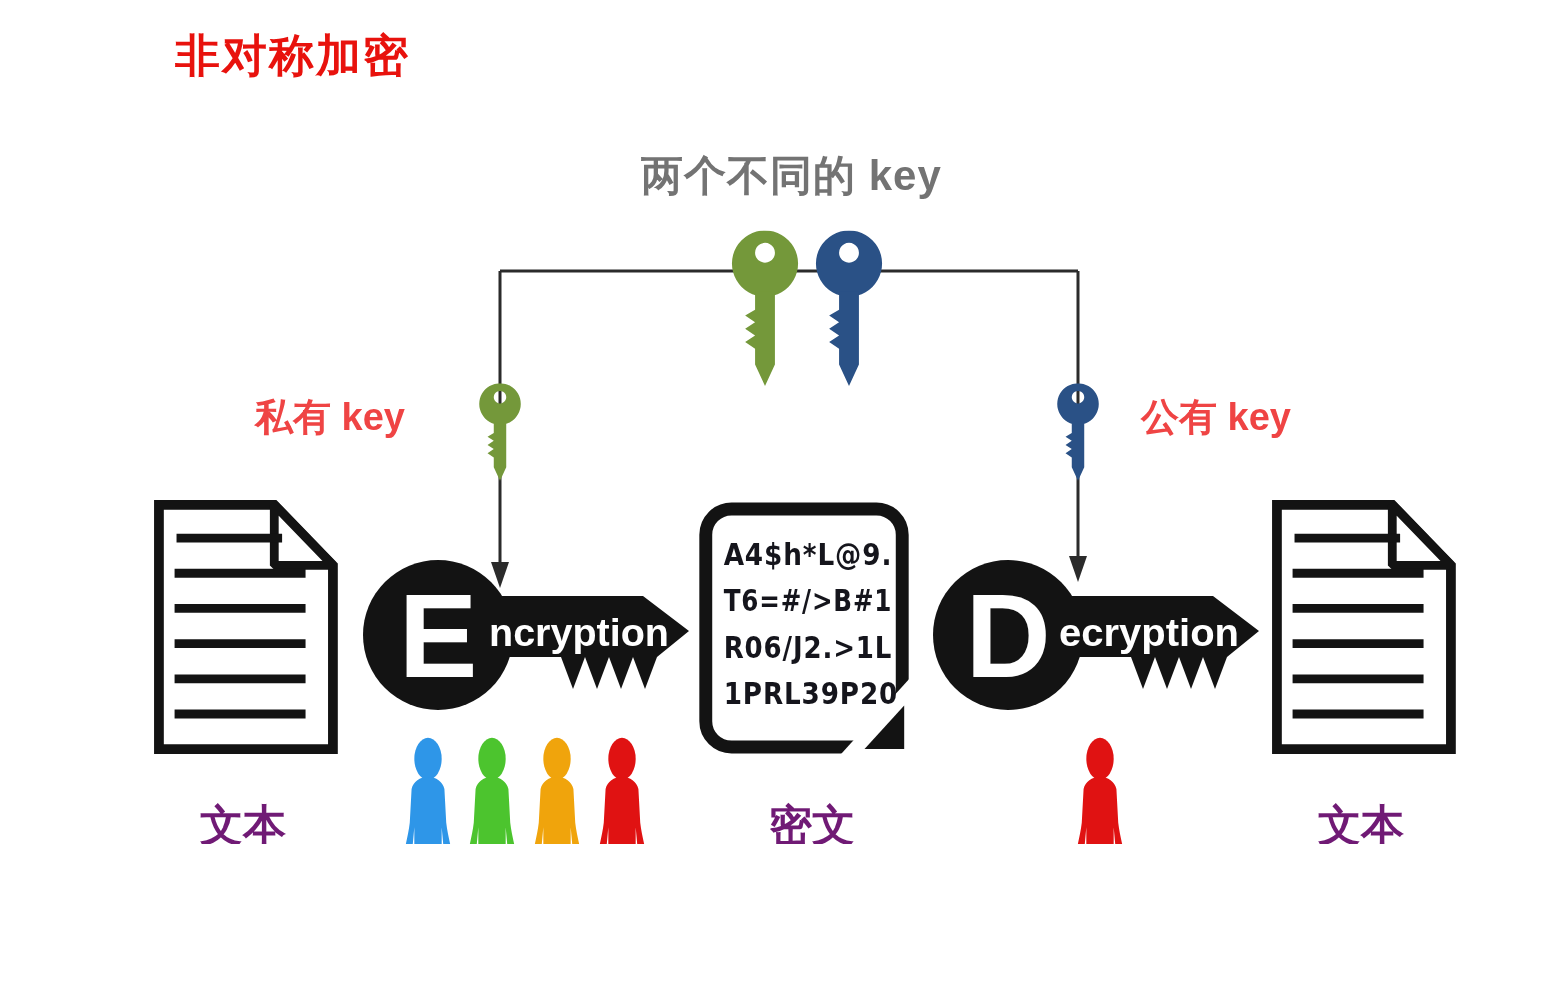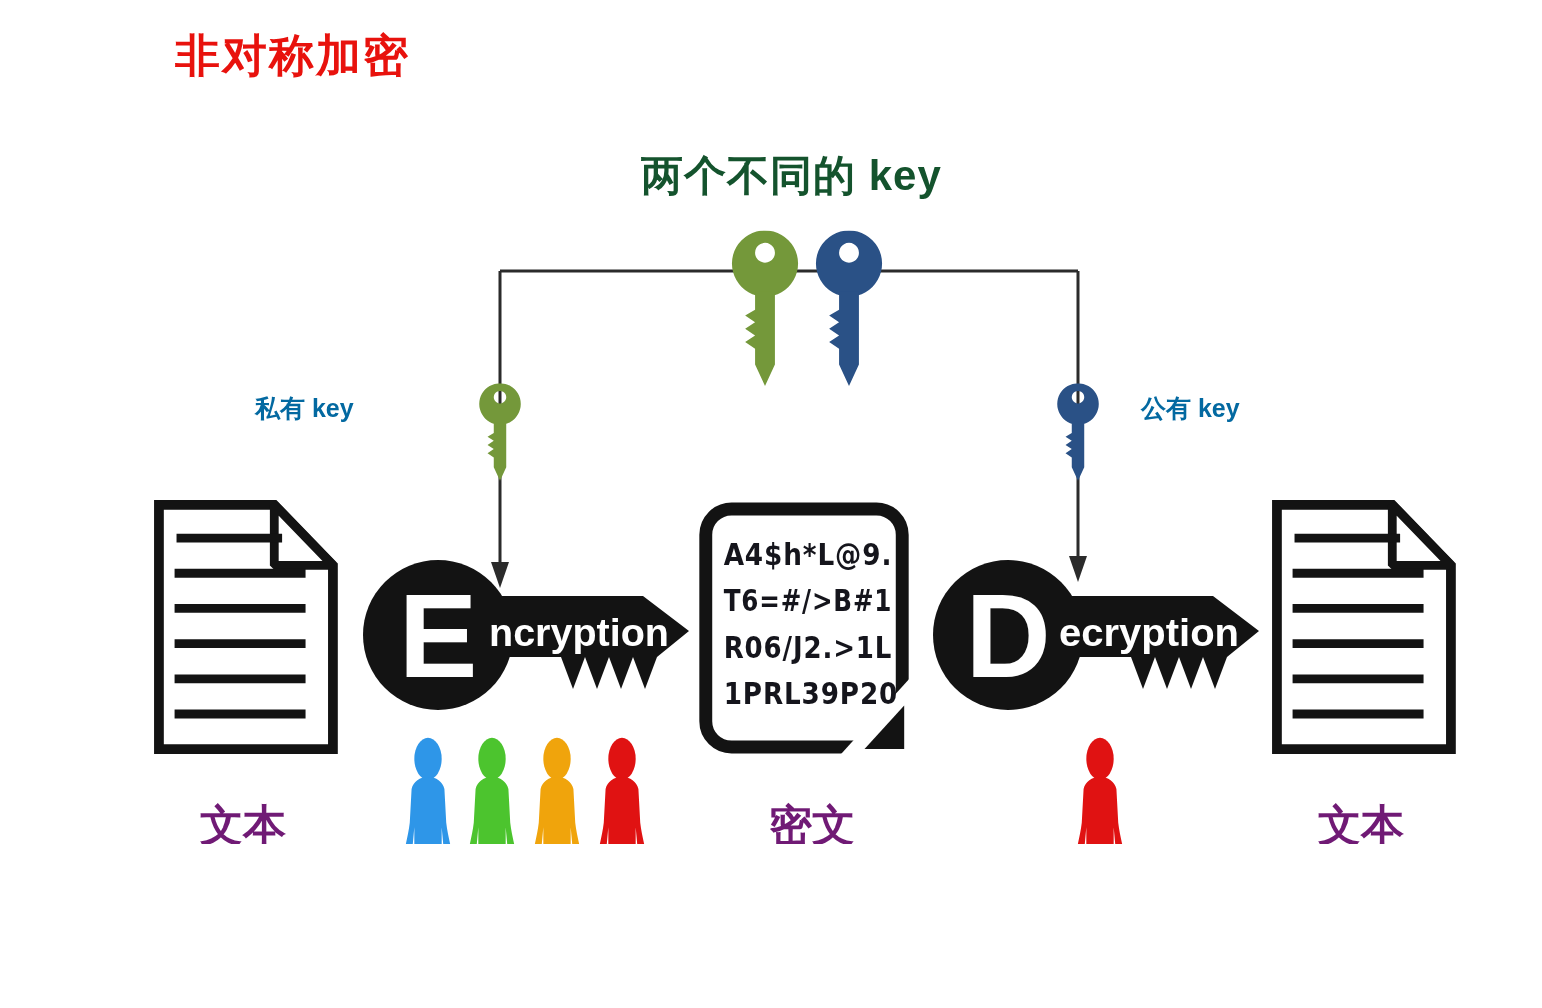--- a/index.html
+++ b/index.html
@@ -5,23 +5,23 @@
   html,body{margin:0;padding:0;background:#fff;}
   #canvas{
     position:relative;width:1542px;height:844px;background:#fff;overflow:hidden;
     font-family:"Liberation Sans","DejaVu Sans",sans-serif;
   }
   .abs{position:absolute;}
   .title{
     left:175px;top:26px;font-size:45px;font-weight:bold;color:#e8120d;letter-spacing:2px;
   }
   .caption{
-    left:641px;top:148px;font-size:42px;font-weight:bold;color:#14532d;letter-spacing:1px;
+    left:641px;top:148px;font-size:42px;font-weight:bold;color:#737373;letter-spacing:1px;
   }
-  .side-label{font-size:25px;font-weight:bold;color:#0369a1;}
+  .side-label{font-size:38px;font-weight:bold;color:#ef4444;}
   .lbl-private{left:255px;top:392px;}
   .lbl-public{left:1141px;top:392px;}
   .doc-caption{font-size:43px;font-weight:bold;color:#701a75;text-align:center;}
   .cap-left{left:145px;width:196px;top:797px;}
   .cap-cipher{left:712px;width:200px;top:797px;}
   .cap-right{left:1263px;width:196px;top:797px;}
   svg{display:block;}
   .kinitial{
     font-family:"Liberation Sans","DejaVu Sans",sans-serif;
     font-size:118px;font-weight:bold;fill:#ffffff;text-anchor:middle;

